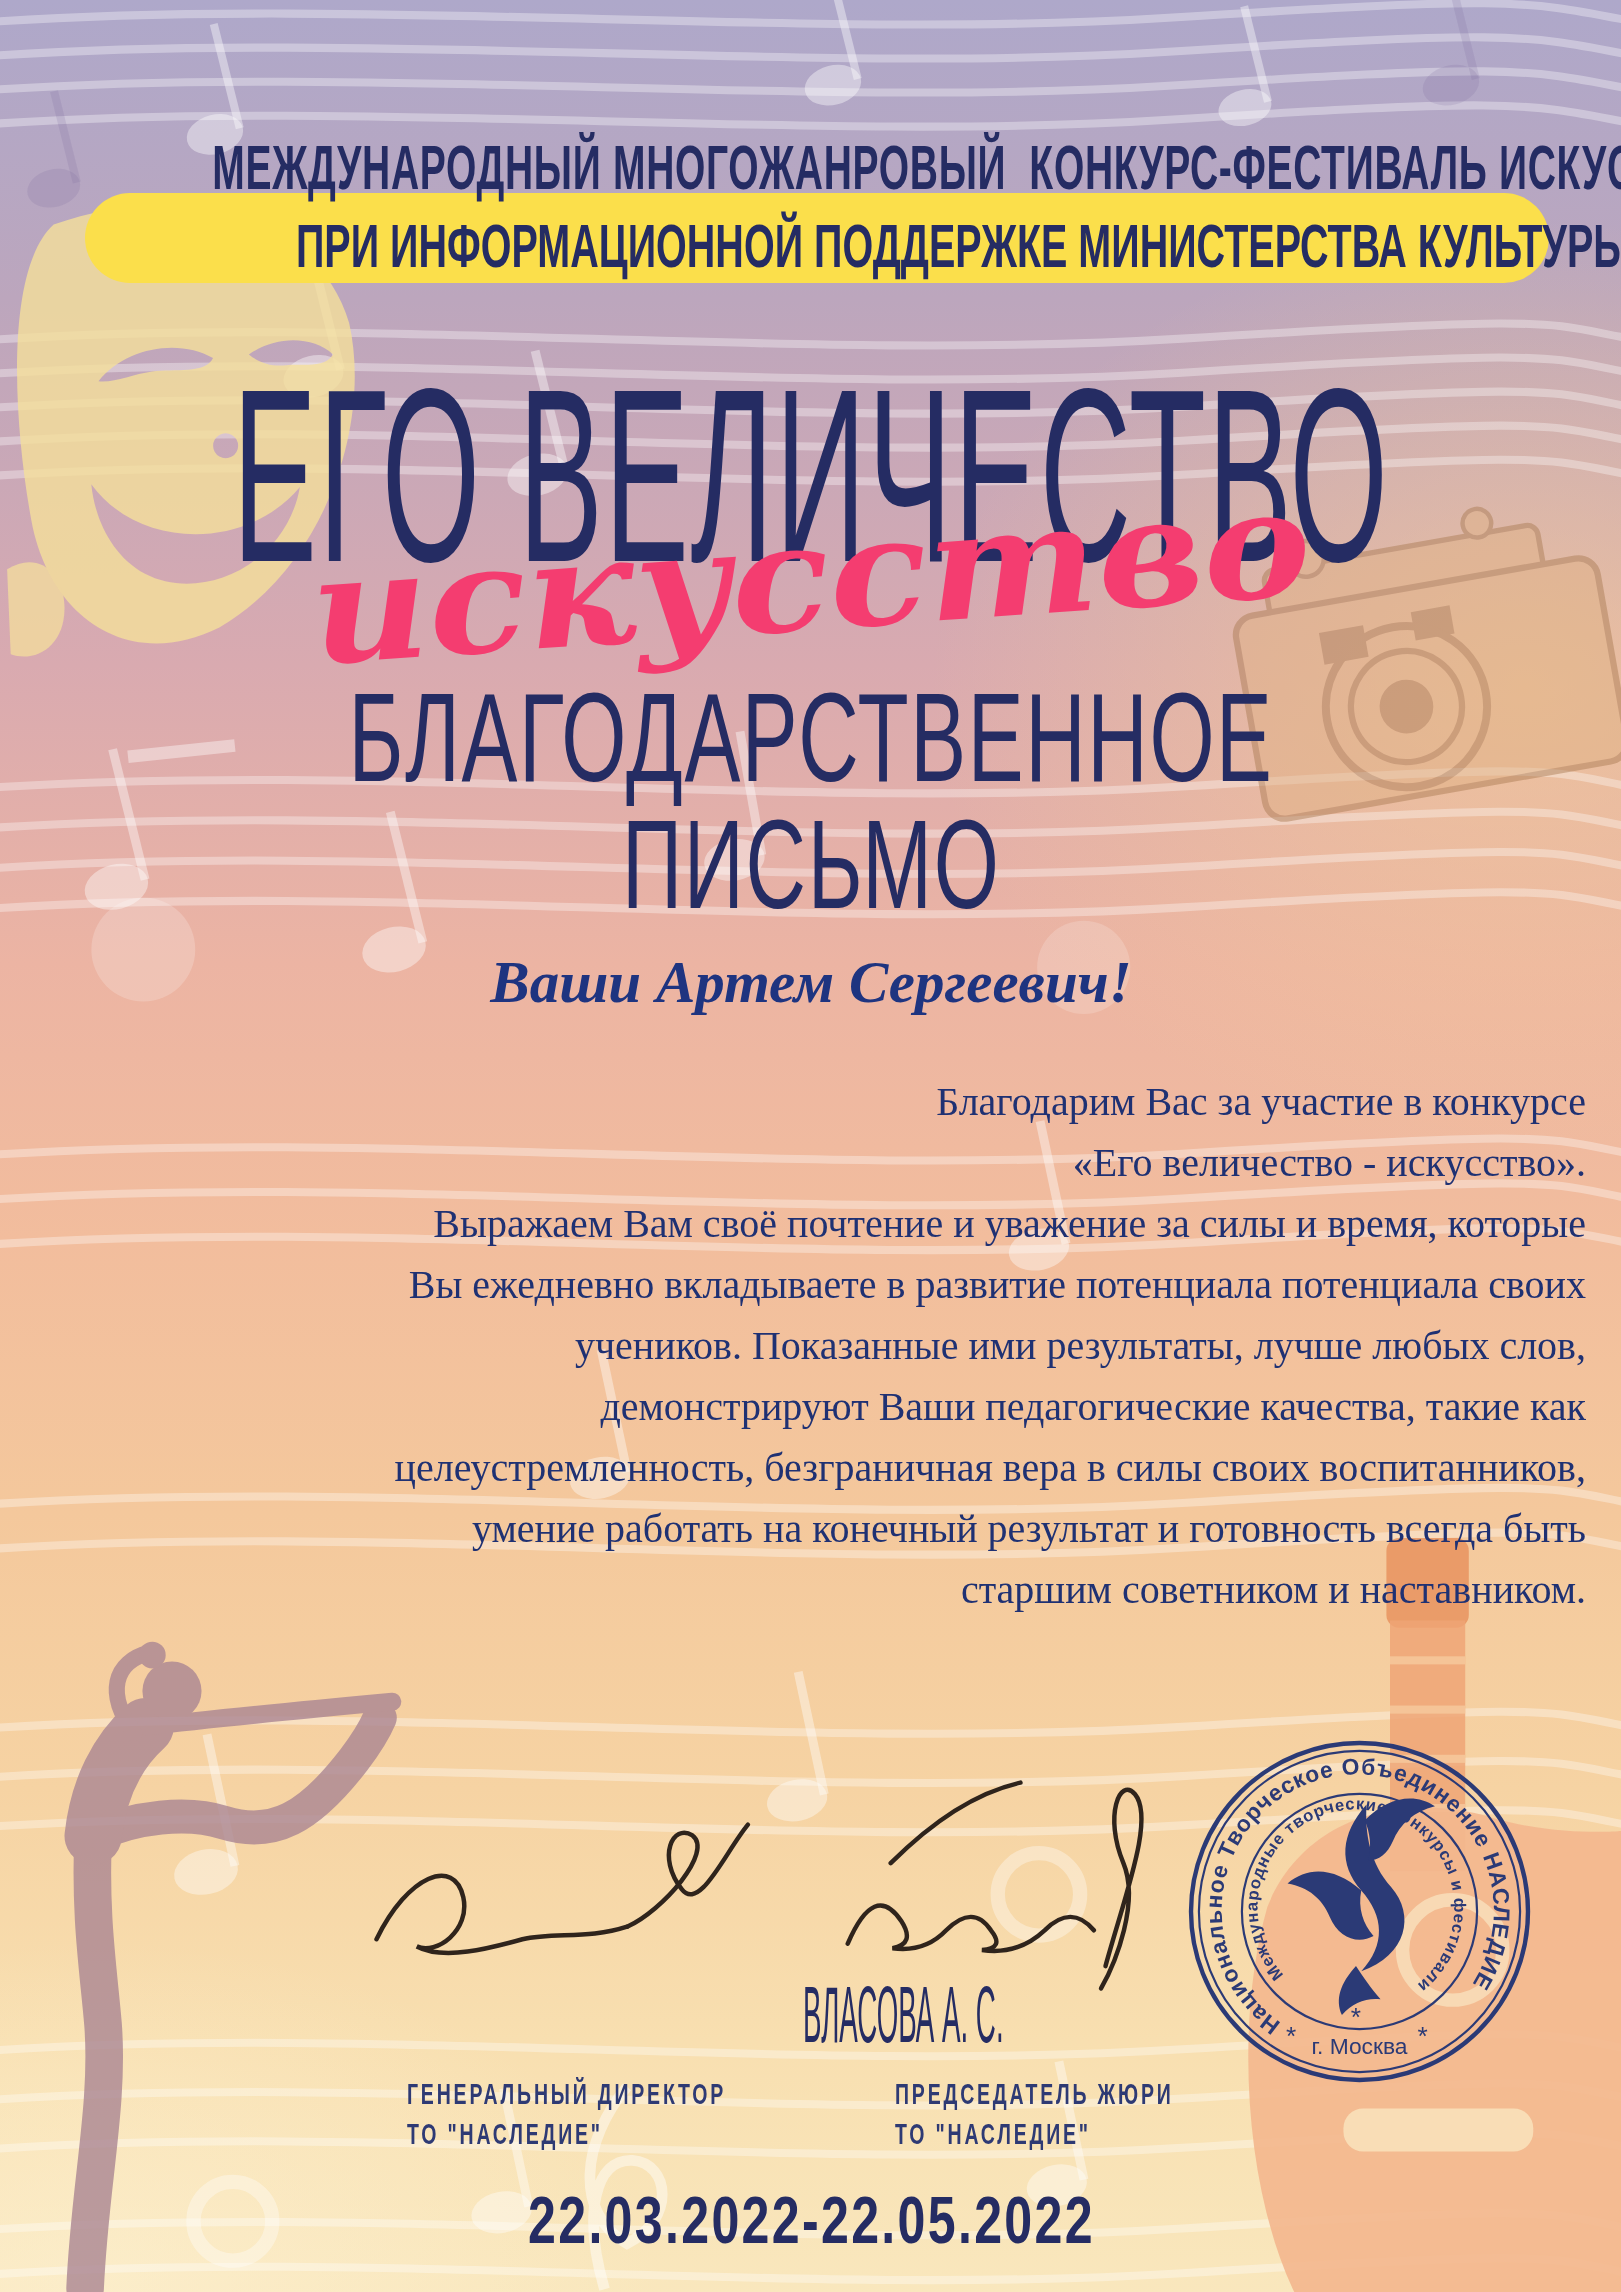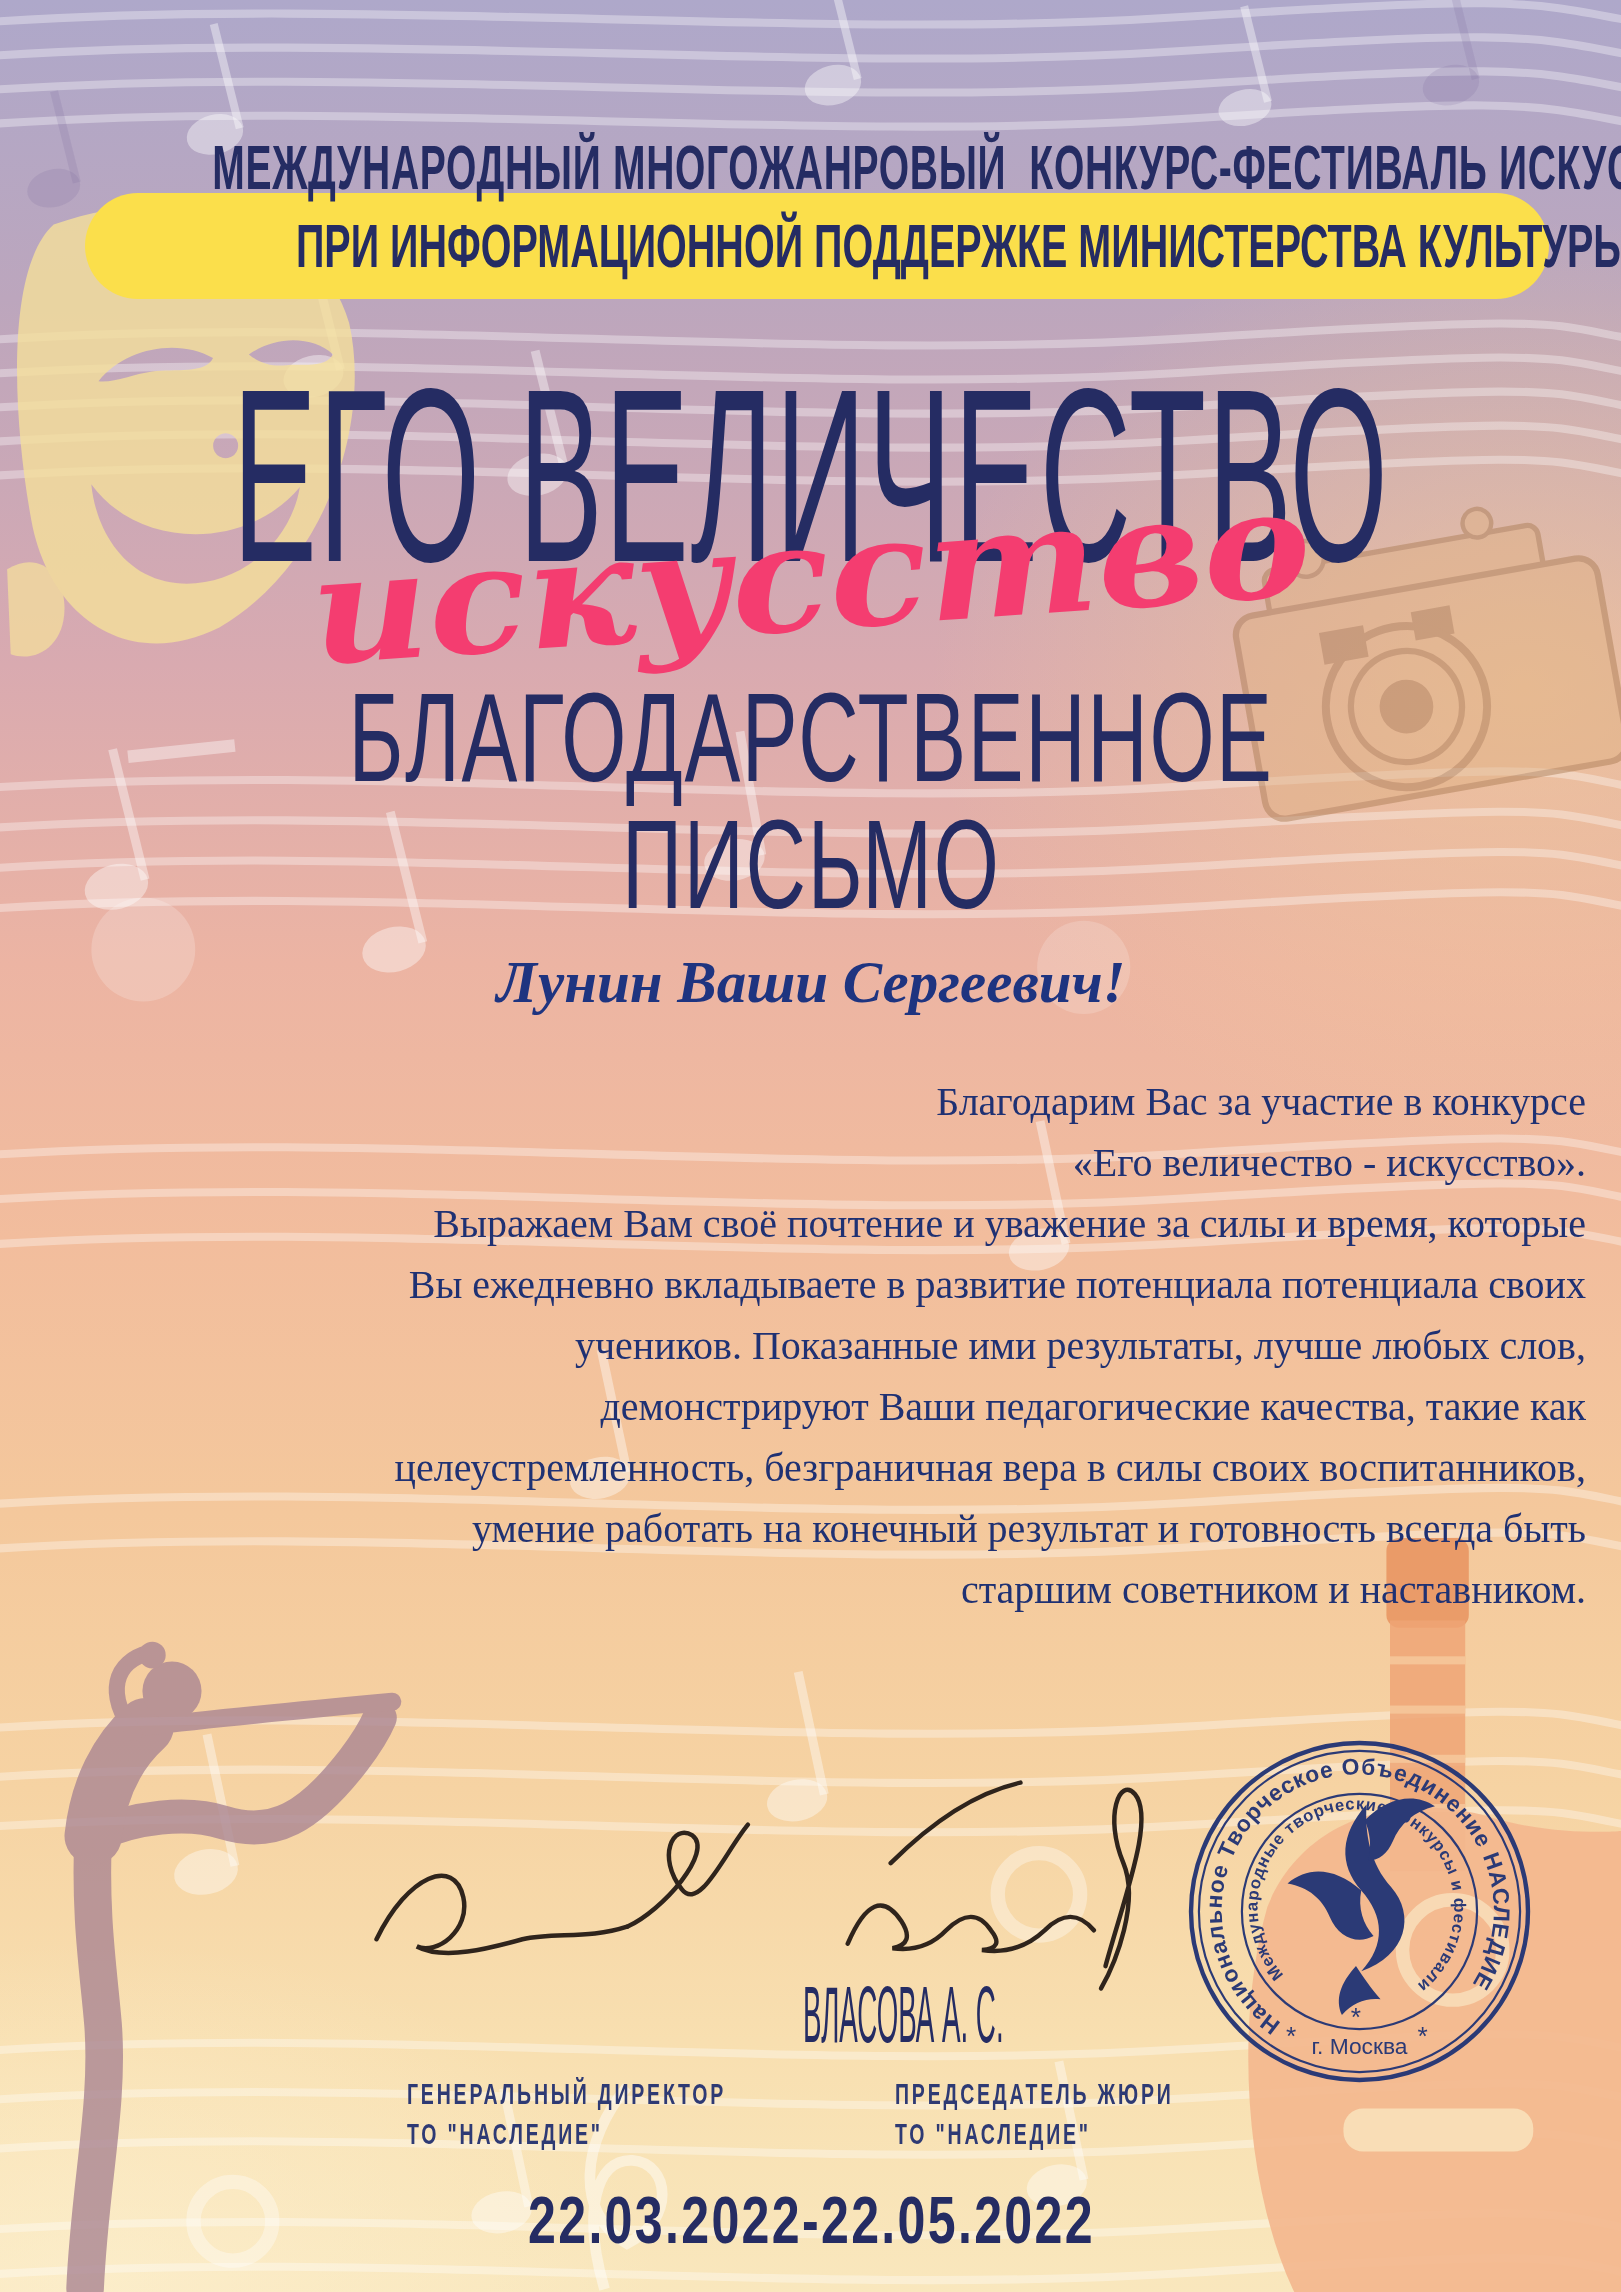--- a/index.html
+++ b/index.html
@@ -14,21 +14,21 @@
       radial-gradient(ellipse 806px 502px at 6% 100%, rgba(253,240,208,0.65), rgba(253,240,208,0) 70%),
       linear-gradient(180deg,#aea8ca 0%,#bca6bd 13%,#d9aab0 29%,#ecb4a3 42%,#f2bd9d 54%,#f4c89c 66%,#f6d3a3 78%,#f8dfb0 89%,#f9e7bd 100%);
   }
   .decor{position:absolute;left:0;top:0;z-index:1;}
   .art{position:absolute;z-index:2;}
   .txt{position:absolute;left:0;right:0;text-align:center;z-index:5;}
   .cond{display:inline-block;font-family:"Liberation Sans",sans-serif;color:#252c63;}
   .header-line{top:131px;}
   .header-line .cond{font-size:50px;font-weight:bold;letter-spacing:0.9px;white-space:pre;transform:scale(0.78,1.25);transform-origin:center top;}
   .band{
-    position:absolute;left:85px;right:73px;top:193px;height:106px;z-index:4;
+    position:absolute;left:85px;right:73px;top:193px;height:90px;z-index:4;
     background:#fbdf4b;border-radius:54px;text-align:center;
   }
   .band .cond{font-size:52px;font-weight:bold;line-height:106px;transform:scale(0.76,1.18);transform-origin:center center;white-space:pre;}
   .main-title{top:333px;z-index:5;}
   .main-title .cond{font-size:136px;font-weight:normal;letter-spacing:1.8px;transform:scale(0.93,1.82);transform-origin:center top;}
   .script-title{top:484px;z-index:6;color:#f43d70;}
   .script-title .scr{display:inline-block;font-family:"DejaVu Serif",serif;font-style:italic;font-weight:bold;font-size:158px;transform:rotate(-4deg) scale(1.02,0.95);transform-origin:center center;}
   .doc-line1{top:665px;}
   .doc-line2{top:792px;}
   .doc-line1 .cond,.doc-line2 .cond{font-size:93px;font-weight:normal;letter-spacing:1.8px;transform:scale(0.9,1.36);transform-origin:center top;}
@@ -221,21 +221,21 @@
   <div class="txt script-title">
     <span class="scr">искусство</span>
   </div>
   <div class="txt doc-line1">
     <span class="cond">БЛАГОДАРСТВЕННОЕ</span>
   </div>
   <div class="txt doc-line2">
     <span class="cond">ПИСЬМО</span>
   </div>
 
-  <div class="txt recipient">Лунин Ваши Сергеевич!</div>
+  <div class="txt recipient">Ваши Артем Сергеевич!</div>
 
   <div class="body-block">
     <div class="bl">Благодарим Вас за участие в конкурсе</div>
     <div class="bl">«Его величество - искусство».</div>
     <div class="bl">Выражаем Вам своё почтение и уважение за силы и время, которые</div>
     <div class="bl">Вы ежедневно вкладываете в развитие потенциала потенциала своих</div>
     <div class="bl">учеников. Показанные ими результаты, лучше любых слов,</div>
     <div class="bl">демонстрируют Ваши педагогические качества, такие как</div>
     <div class="bl">целеустремленность, безграничная вера в силы своих воспитанников,</div>
     <div class="bl">умение работать на конечный результат и готовность всегда быть</div>

